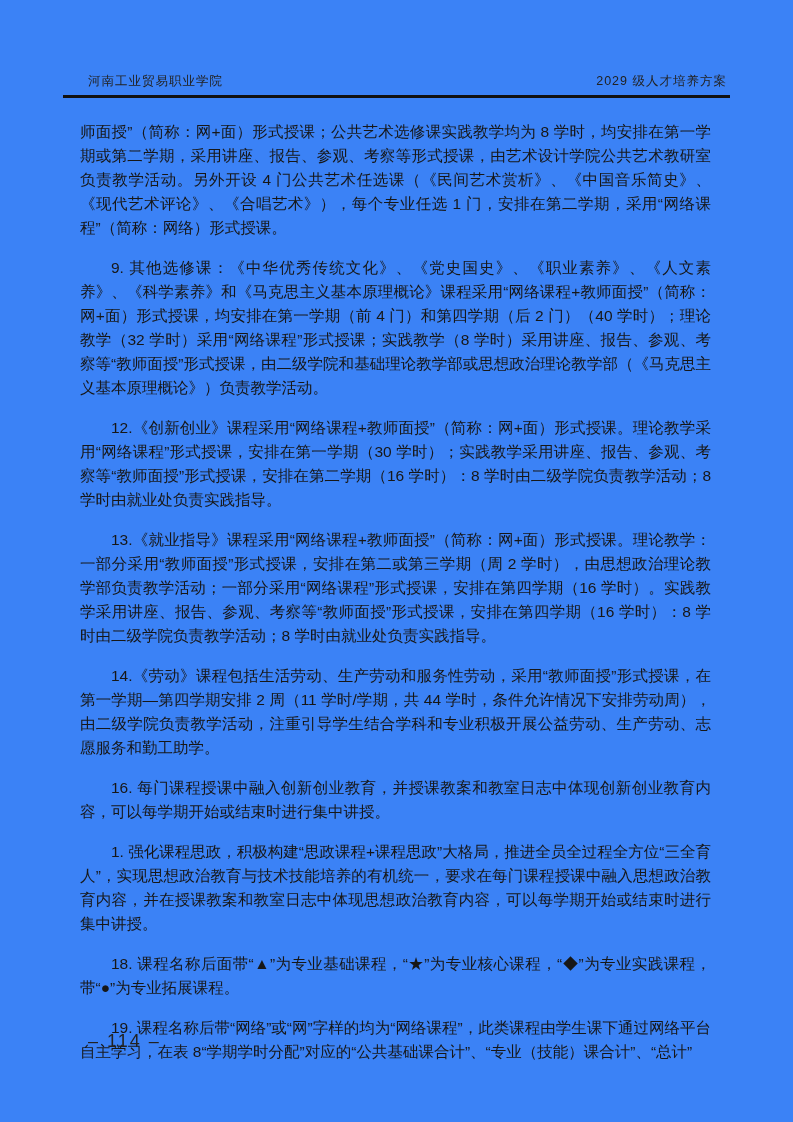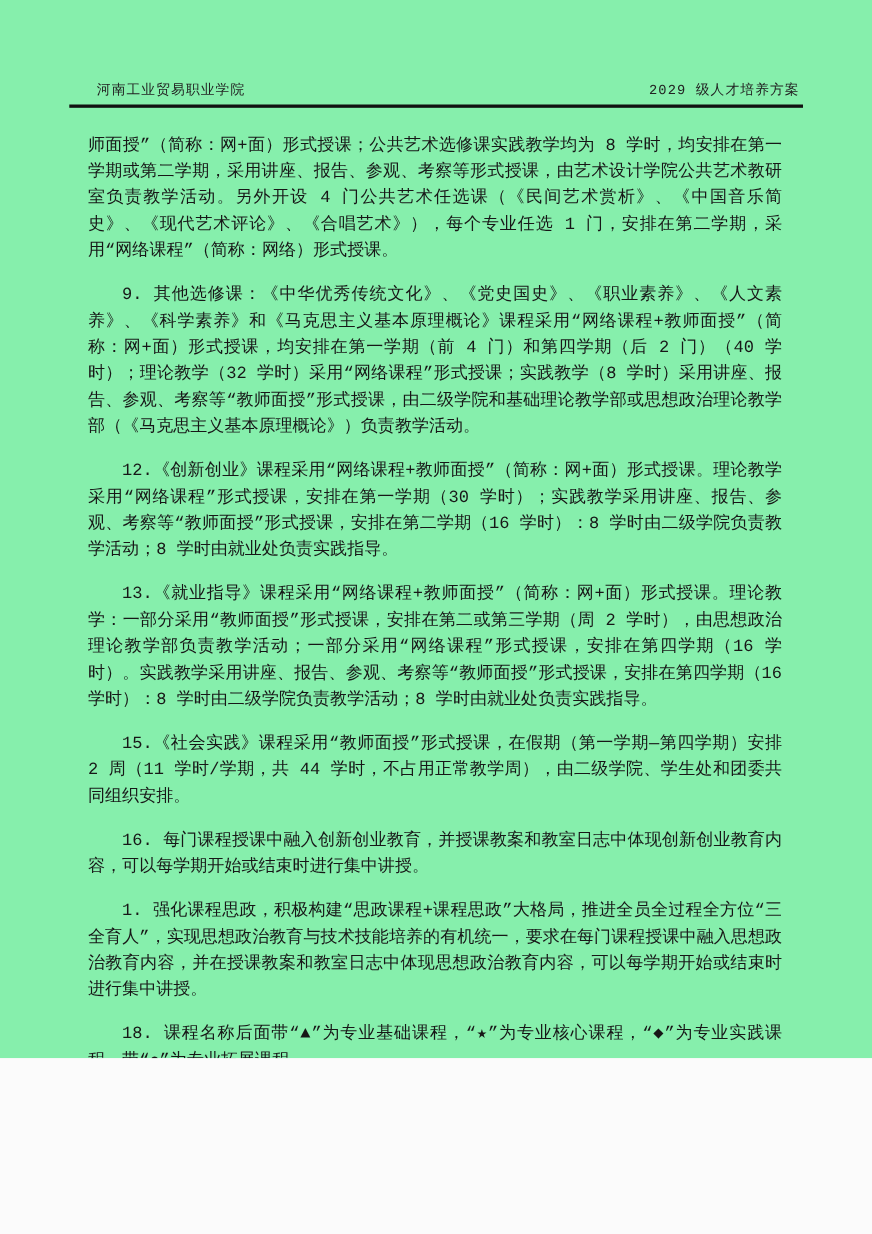--- a/index.html
+++ b/index.html
@@ -3,23 +3,23 @@
 <meta charset="utf-8">
 <style>
   html, body {
     margin: 0;
     padding: 0;
     background: #fbfbfb;
   }
   .page {
     position: relative;
     width: 793px;
-    height: 962px;
-    background: #86efac;
-    font-family: Liberation Mono, monospace;
+    height: 1122px;
+    background: #3b82f6;
+    font-family: Liberation Sans, sans-serif;
     color: #1d1d1d;
     overflow: hidden;
   }
   .header {
     position: absolute;
     left: 64px;
     right: 64px;
     top: 73px;
     display: flex;
     justify-content: space-between;
@@ -71,20 +71,20 @@
   <div class="header">
     <span class="header-left">河南工业贸易职业学院</span>
     <span class="header-right">2029 级人才培养方案</span>
   </div>
   <div class="header-rule"></div>
   <div class="doc-body">
       <p class="para">师面授”（简称：网+面）形式授课；公共艺术选修课实践教学均为 8 学时，均安排在第一学期或第二学期，采用讲座、报告、参观、考察等形式授课，由艺术设计学院公共艺术教研室负责教学活动。另外开设 4 门公共艺术任选课（《民间艺术赏析》、《中国音乐简史》、《现代艺术评论》、《合唱艺术》），每个专业任选 1 门，安排在第二学期，采用“网络课程”（简称：网络）形式授课。</p>
       <p class="para indent">9. 其他选修课：《中华优秀传统文化》、《党史国史》、《职业素养》、《人文素养》、《科学素养》和《马克思主义基本原理概论》课程采用“网络课程+教师面授”（简称：网+面）形式授课，均安排在第一学期（前 4 门）和第四学期（后 2 门）（40 学时）；理论教学（32 学时）采用“网络课程”形式授课；实践教学（8 学时）采用讲座、报告、参观、考察等“教师面授”形式授课，由二级学院和基础理论教学部或思想政治理论教学部（《马克思主义基本原理概论》）负责教学活动。</p>
       <p class="para indent">12.《创新创业》课程采用“网络课程+教师面授”（简称：网+面）形式授课。理论教学采用“网络课程”形式授课，安排在第一学期（30 学时）；实践教学采用讲座、报告、参观、考察等“教师面授”形式授课，安排在第二学期（16 学时）：8 学时由二级学院负责教学活动；8 学时由就业处负责实践指导。</p>
       <p class="para indent">13.《就业指导》课程采用“网络课程+教师面授”（简称：网+面）形式授课。理论教学：一部分采用“教师面授”形式授课，安排在第二或第三学期（周 2 学时），由思想政治理论教学部负责教学活动；一部分采用“网络课程”形式授课，安排在第四学期（16 学时）。实践教学采用讲座、报告、参观、考察等“教师面授”形式授课，安排在第四学期（16 学时）：8 学时由二级学院负责教学活动；8 学时由就业处负责实践指导。</p>
-      <p class="para indent">15.《社会实践》课程采用“教师面授”形式授课，在假期（第一学期—第四学期）安排 2 周（11 学时/学期，共 44 学时，不占用正常教学周），由二级学院、学生处和团委共同组织安排。</p>
+      <p class="para indent">14.《劳动》课程包括生活劳动、生产劳动和服务性劳动，采用“教师面授”形式授课，在第一学期—第四学期安排 2 周（11 学时/学期，共 44 学时，条件允许情况下安排劳动周），由二级学院负责教学活动，注重引导学生结合学科和专业积极开展公益劳动、生产劳动、志愿服务和勤工助学。</p>
       <p class="para indent">16. 每门课程授课中融入创新创业教育，并授课教案和教室日志中体现创新创业教育内容，可以每学期开始或结束时进行集中讲授。</p>
       <p class="para indent">1. 强化课程思政，积极构建“思政课程+课程思政”大格局，推进全员全过程全方位“三全育人”，实现思想政治教育与技术技能培养的有机统一，要求在每门课程授课中融入思想政治教育内容，并在授课教案和教室日志中体现思想政治教育内容，可以每学期开始或结束时进行集中讲授。</p>
       <p class="para indent">18. 课程名称后面带“▲”为专业基础课程，“★”为专业核心课程，“◆”为专业实践课程，带“●”为专业拓展课程。</p>
       <p class="para indent">19. 课程名称后带“网络”或“网”字样的均为“网络课程”，此类课程由学生课下通过网络平台自主学习，在表 8“学期学时分配”对应的“公共基础课合计”、“专业（技能）课合计”、“总计”</p>
     </div>
   <div class="page-number">– 114 –</div>
 </div>
 
 </body></html>

